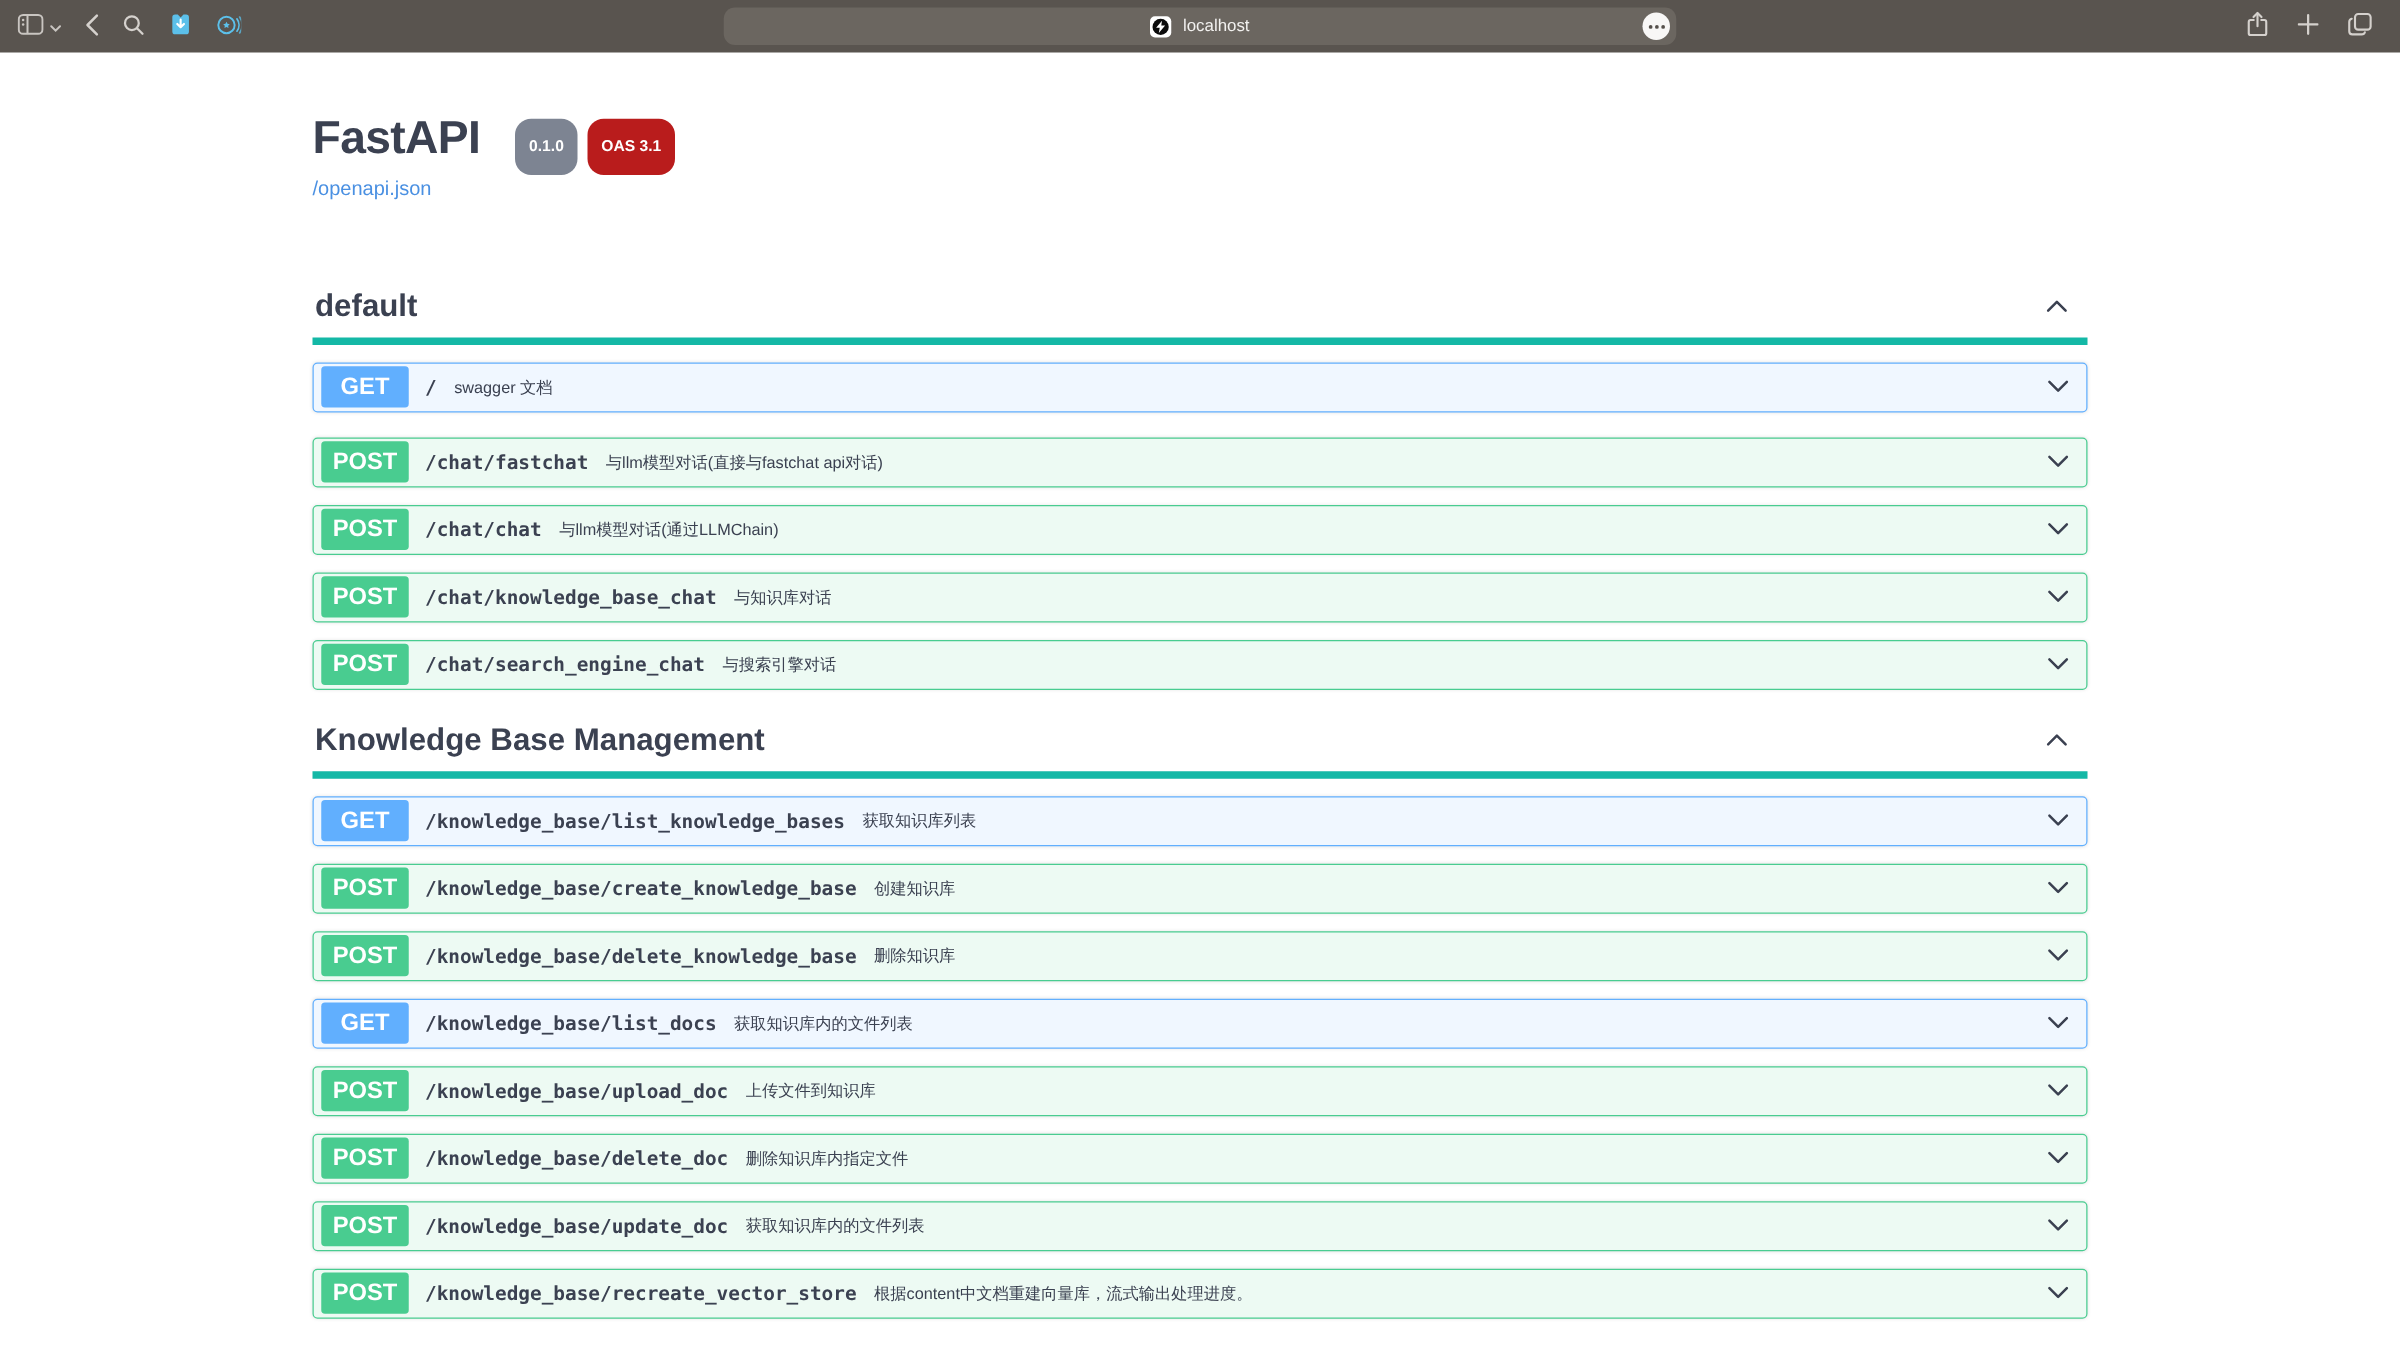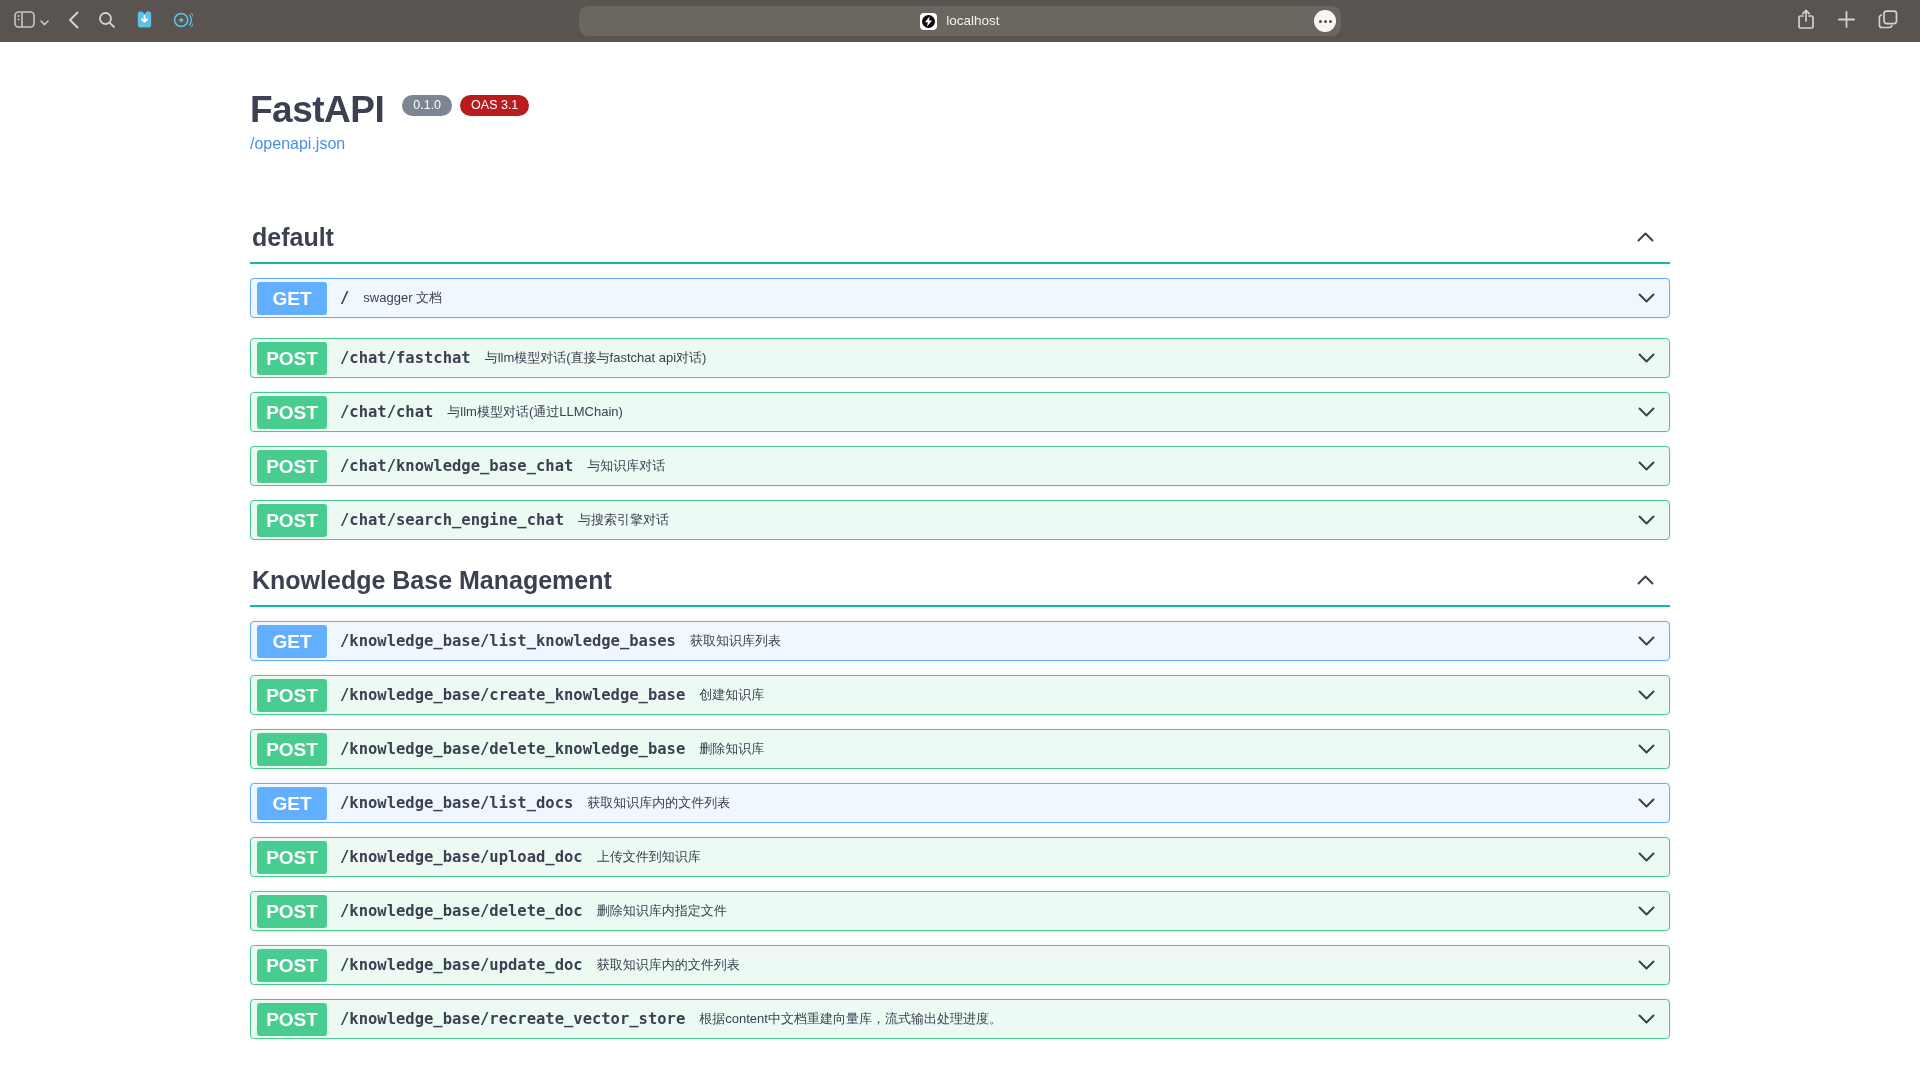--- a/index.html
+++ b/index.html
@@ -25,31 +25,31 @@
   .addr-text { color:#f2f1ef; font-size:13.5px; }
   .ellipsis-btn { position:absolute; right:5px; top:4px; width:22px; height:22px;
                   border-radius:50%; background:#f8f7f6; border:none; cursor:pointer;
                   display:flex; align-items:center; justify-content:center; gap:2px; }
   .ellipsis-btn i { width:3px; height:3px; border-radius:50%; background:#55504b; }
 
   
   .page { height:1038px; background:#fff; overflow:hidden; }
   .wrapper { width:1420px; margin:0 auto; padding-top:46px; }
 
-  .title-row { display:flex; align-items:flex-start; gap:14px; }
+  .title-row { display:flex; align-items:flex-start; gap:24px; }
   .api-title { font-size:37px; line-height:44px; font-weight:bold; color:#3b4151; letter-spacing:-0.5px; }
   .pills { display:flex; gap:8px; margin-top:7px; margin-left:4px; }
-  .pill { color:#fff; font-size:12.5px; font-weight:normal; padding:4px 11px; border-radius:13px; line-height:1; }
+  .pill { color:#fff; font-size:12.5px; font-weight:bold; padding:16px 11px; border-radius:13px; line-height:1; }
   .spec-link { display:inline-block; margin-top:3px; font-size:16px; color:#4a90e2;
                text-decoration:none; cursor:pointer; }
 
   .sections { margin-top:64px; }
   .api-section { margin-bottom:20px; }
   .section-header { display:flex; align-items:center; justify-content:space-between;
-                    padding:6px 2px 10px 2px; border-bottom:2px solid #14b8a6; cursor:pointer; }
+                    padding:6px 2px 10px 2px; border-bottom:6px solid #14b8a6; cursor:pointer; }
   .section-title { font-size:25px; font-weight:bold; color:#3b4151; }
   .collapse-btn { background:none; border:none; cursor:pointer; padding:0 14px; }
 
   .opblock { display:flex; align-items:center; height:40px; margin-top:14px;
              border-radius:4px; border:1px solid; padding:0 14px 0 6px;
              box-shadow:0 0 3px rgba(0,0,0,0.10); cursor:pointer; }
   .method-badge { width:70px; text-align:center; padding:7px 0; border-radius:3px;
                   color:#fff; font-weight:bold; font-size:19px; line-height:1;
                   font-family:"Liberation Sans", sans-serif; }
   .op-path { margin-left:13px; font-family:"DejaVu Sans Mono", monospace;

